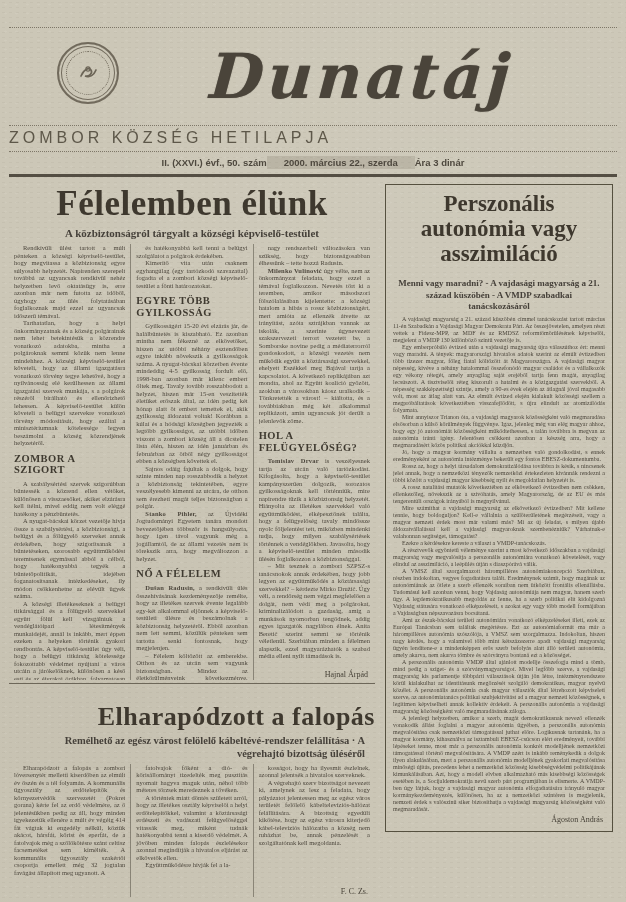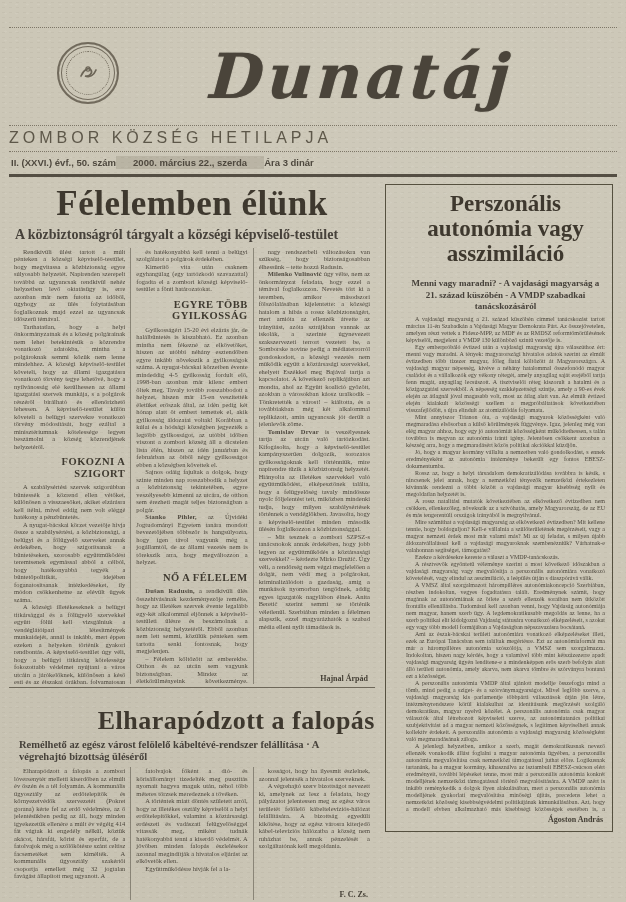--- a/index.html
+++ b/index.html
@@ -41,64 +41,64 @@
     font-weight:bold; font-style:italic;
     font-size:62px; letter-spacing:4px; color:#4a443a;
     transform:skewX(-4deg);
     text-shadow:0 0 1px rgba(74,68,58,0.6);
   }
   .tagline {
     text-align:left; font-family:"Liberation Sans", sans-serif;
     font-size:16px; letter-spacing:4px; color:#5d5749; padding:3px 0 4px 0;
   }
   .dateline {
-    display:flex; align-items:center; justify-content:flex-start;
+    display:flex; align-items:center; justify-content:center;
     font-family:"Liberation Sans", sans-serif; font-weight:bold;
     font-size:9.5px; color:#4e483e; padding:4px 2px 5px 2px;
   }
   .date-box { background:rgba(85,78,65,0.16); padding:1px 17px; }
 
   
   .content { display:flex; gap:10px; margin-top:7px; }
   .left-block { width:366px; flex:none; }
   .auto-box {
     width:228px; flex:none; height:648px;
-    border:1px solid #55503f; padding:5px 7px 6px 20px;
+    border:1px solid #55503f; padding:5px 7px 6px 7px;
     display:flex; flex-direction:column;
   }
 
   
   .headline-xl {
     text-align:center; font-weight:bold; font-size:35px; color:#3e382e;
     letter-spacing:0.5px; line-height:1.05; margin-top:2px;
   }
   .deck {
-    text-align:left; font-weight:bold; font-size:14px; color:#46413a;
+    text-align:center; font-weight:bold; font-size:11px; color:#46413a;
     margin:4px 6px 5px 6px; line-height:1.15;
   }
   .cols3 { display:flex; }
   .cols3 .col {
     flex:1 1 0; padding:0 5px; display:flex; flex-direction:column; min-width:0;
   }
   .cols3 .col + .col { border-left:1px solid rgba(60,55,45,0.45); }
   .blocks { flex:1 1 auto; overflow:hidden; }
   .main-cols { height:436px; overflow:hidden; margin-top:2px; }
   .falopas-cols { height:133px; overflow:hidden; margin-top:2px; }
 
   .para {
     font-size:6.5px; line-height:7.5px; text-align:justify;
     text-indent:9px; color:#4d473d; margin:0;
   }
   .para b { letter-spacing:0.2px; }
   .sub {
-    text-align:right; font-weight:bold; font-size:10.5px; color:#3f3a30;
+    text-align:left; font-weight:bold; font-size:10.5px; color:#3f3a30;
     letter-spacing:0.5px; margin:6px 0 4px 0; line-height:1.1;
   }
   .byline {
-    flex:none; text-align:right; font-weight:bold; font-size:8px;
+    flex:none; text-align:right; font-weight:normal; font-size:8px;
     color:#443f35; padding:3px 2px 1px 0;
   }
 
   
   .headline-box {
     text-align:center; font-weight:bold; font-size:23px; line-height:1.08;
     color:#3e382e; margin:2px 4px 0 4px;
   }
   .deck-box {
     text-align:center; font-weight:bold; font-size:9px; line-height:1.25;
@@ -106,21 +106,21 @@
   }
   .box-body { flex:1 1 auto; overflow:hidden; }
   .box-body .para { font-size:6px; line-height:7px; }
 
   
   .headline-lg {
     text-align:right; font-weight:bold; font-size:26px; color:#3e382e;
     letter-spacing:0.5px; margin-top:18px;
   }
   .deck-sm {
-    text-align:left; font-weight:bold; font-size:10.5px; line-height:1.2;
+    text-align:right; font-weight:bold; font-size:10.5px; line-height:1.2;
     color:#46413a; margin:3px 10px 3px 10px;
   }
 </style>
 </head>
 <body>
 
 <div class="page">
 
   <div class="rule-dotted top-rule"></div>
 
@@ -153,21 +153,21 @@
     <div class="left-block">
 
       <article>
         <h2 class="headline-xl">Félelemben élünk</h2>
         <div class="deck">A közbiztonságról tárgyalt a községi képviselő-testület</div>
         <div class="cols3 main-cols">
           <div class="col">
             <div class="blocks">
                 <p class="para">Rendkívüli ülést tartott a múlt pénteken a községi képviselő-testület, hogy megvitassa a közbiztonság egyre súlyosabb helyzetét. Napirenden szerepelt továbbá az ugyancsak rendkívül nehéz helyzetben levő oktatásügy is, erre azonban már nem futotta az időből, úgyhogy az ülés folytatásában foglalkoznak majd ezzel az ugyancsak időszerű témával.</p>
                 <p class="para">Tarthatatlan, hogy a helyi önkormányzatnak és a község polgárainak nem lehet betekintésük a közrendre vonatkozó adatokba, mintha a polgároknak semmi közük nem lenne mindehhez. A községi képviselő-testület követeli, hogy az állami igazgatásra vonatkozó törvény tegye lehetővé, hogy a nyilvánosság elé kerülhessen az állami igazgatási szervek munkája, s a polgárok részéről bírálható és ellenőrizhető lehessen. A képviselő-testület külön követeli a belügyi szervekre vonatkozó törvény módosítását, hogy ezáltal a minisztériumnak kötelessége legyen beszámolni a község közrendjének helyzetéről.</p>
-                <div class="sub">FOKOZNI A SZIGORT</div>
+                <div class="sub">ZOMBOR A SZIGORT</div>
                 <p class="para">A szabálysértési szervek szigorúbban büntessék a közrend ellen vétőket, különösen a visszaesőket, akiket elzárásra kell ítélni, mivel eddig nem volt eléggé hatékony a pénzbüntetés.</p>
                 <p class="para">A nyugat-bácskai körzet vezetője hívja össze a szabálysértési, a közbiztonsági, a belügyi és a fölügyelő szerveket annak érdekében, hogy szigorítsanak a büntetéseken, szorosabb együttműködést teremtsenek egymással abból a célból, hogy hatékonyabbá tegyék a büntetőpolitikát, idejében foganatosítsanak intézkedéseket, ily módon csökkenhetne az elévült ügyek száma.</p>
                 <p class="para">A községi illetékeseknek a belügyi titkársággal és a fölügyelő szervekkel együtt fölül kell vizsgálniuk a vendéglátóipari létesítmények munkaidejét, annál is inkább, mert éppen ezeken a helyeken történik gyakori rendbontás. A képviselő-testület úgy véli, hogy a belügyi titkárság kötelessége fokozottabb védelmet nyújtani a város utcáin a járókelőknek, különösen a késő esti és az éjszakai órákban, folyamatosan ellenőrizni kell továbbá a fegyverviselést. Professzionálisabbá</p>
               </div>
           </div>
           <div class="col">
             <div class="blocks">
                 <p class="para">és hatékonyabbá kell tenni a belügyi szolgálatot a polgárok érdekében.</p>
                 <p class="para">Kimerítő vita után csaknem egyhangúlag (egy tartózkodó szavazattal) fogadta el a zombori községi képviselő-testület a fönti határozatokat.</p>
                 <div class="sub">EGYRE TÖBB GYILKOSSÁG</div>
@@ -176,20 +176,21 @@
                 <p class="para"><b>Stanko Pihler,</b> az Újvidéki Jogtudományi Egyetem tanára mondott bevezetőjében többször is hangsúlyozta, hogy igen távol vagyunk még a jogállamtól, de az állami vezetés nem is törekszik arra, hogy megváltozzon a helyzet.</p>
                 <div class="sub">NŐ A FÉLELEM</div>
                 <p class="para"><b>Dušan Radusin,</b> a rendkívüli ülés összehívásának kezdeményezője remélte, hogy az illetékes szervek évente legalább egy-két alkalommal eljönnek a képviselő-testületi ülésre és beszámolnak a közbiztonság helyzetéről. Ebből azonban nem lett semmi, közülük pénteken sem tartotta senki fontosnak, hogy megjelenjen.</p>
                 <p class="para">– Félelem költözött az emberekbe. Otthon és az utcán sem vagyunk biztonságban. Mindez az életkörülményeink következménye. Jelentősen csökkent az életszínvonalunk, a háborús helyzet, az üzérkedés, a korrupció is jócskán hozzájárult a jelenlegi állapotok kialakulásához,</p>
               </div>
           </div>
           <div class="col">
             <div class="blocks">
                 <p class="para">nagy rendszerbeli változásokra van szükség, hogy biztonságosabban élhessünk – tette hozzá Radusin.</p>
                 <p class="para"><b>Milenko Vulinović</b> úgy vélte, nem az önkormányzat feladata, hogy ezzel a témával foglalkozzon. Nevetés tört ki a teremben, amikor másodszori fölszólalásában kijelentette: a községi hatalom a hibás a rossz közbiztonságért, mert amióta az ellenzék átvette az irányítást, azóta sztrájkban vannak az iskolák, a szerinte úgynevezett szakszervezeti terrort vezetett be, a Somborske novine pedig a médiaterrorról gondoskodott, a községi vezetés nem működik együtt a köztársasági szervekkel, ehelyett Eszékkel meg Bajával tartja a kapcsolatot. A következő replikájában azt mondta, ahol az Együtt koalíció győzött, azokban a városokban káosz uralkodik – Tönkretették a várost! – kiáltotta, és a továbbiakban még két alkalommal replikázott, amin ugyancsak jót derült a jelenlevők zöme.</p>
+                <div class="sub">HOL A FELÜGYELŐSÉG?</div>
                 <p class="para"><b>Tomislav Drvar</b> is veszélyesnek tartja az utcán való tartózkodást. Kifogásolta, hogy a képviselő-testület kampányszerűen dolgozik, sorozatos gyilkosságoknak kell történniük, mire napirendre tűzik a közbiztonság helyzetét. Hiányolta az illetékes szervekkel való együttműködést, elképesztőnek találta, hogy a felügyelőség tavaly mindössze nyolc följelentést tett, miközben mindenki tudja, hogy milyen szabálysértések történnek a vendéglőkben. Javasolta, hogy a képviselő-testület minden második ülésén foglalkozzon a közbiztonsággal.</p>
                 <p class="para">– Mit tesznek a zombori SZPSZ-s tanácsnokok annak érdekében, hogy jobb legyen az együttműködés a köztársasági szervekkel? – kérdezte Mirko Družić. Úgy véli, a rendőrség nem végzi megfelelően a dolgát, nem védi meg a polgárokat, kriminalizálódott a gazdaság, amíg a munkások nyomorban tengődnek, addig egyes igazgatók nagylábon élnek. Anita Beretić szerint semmi se történik véletlenül. Szerbiában minden a félelmen alapszik, ezzel magyarázhatók a szabad média elleni nyílt támadások is.</p>
               </div>
             <div class="byline">Hajnal Árpád</div>
           </div>
         </div>
       </article>
 
       <div class="rule-thin"></div>
 

